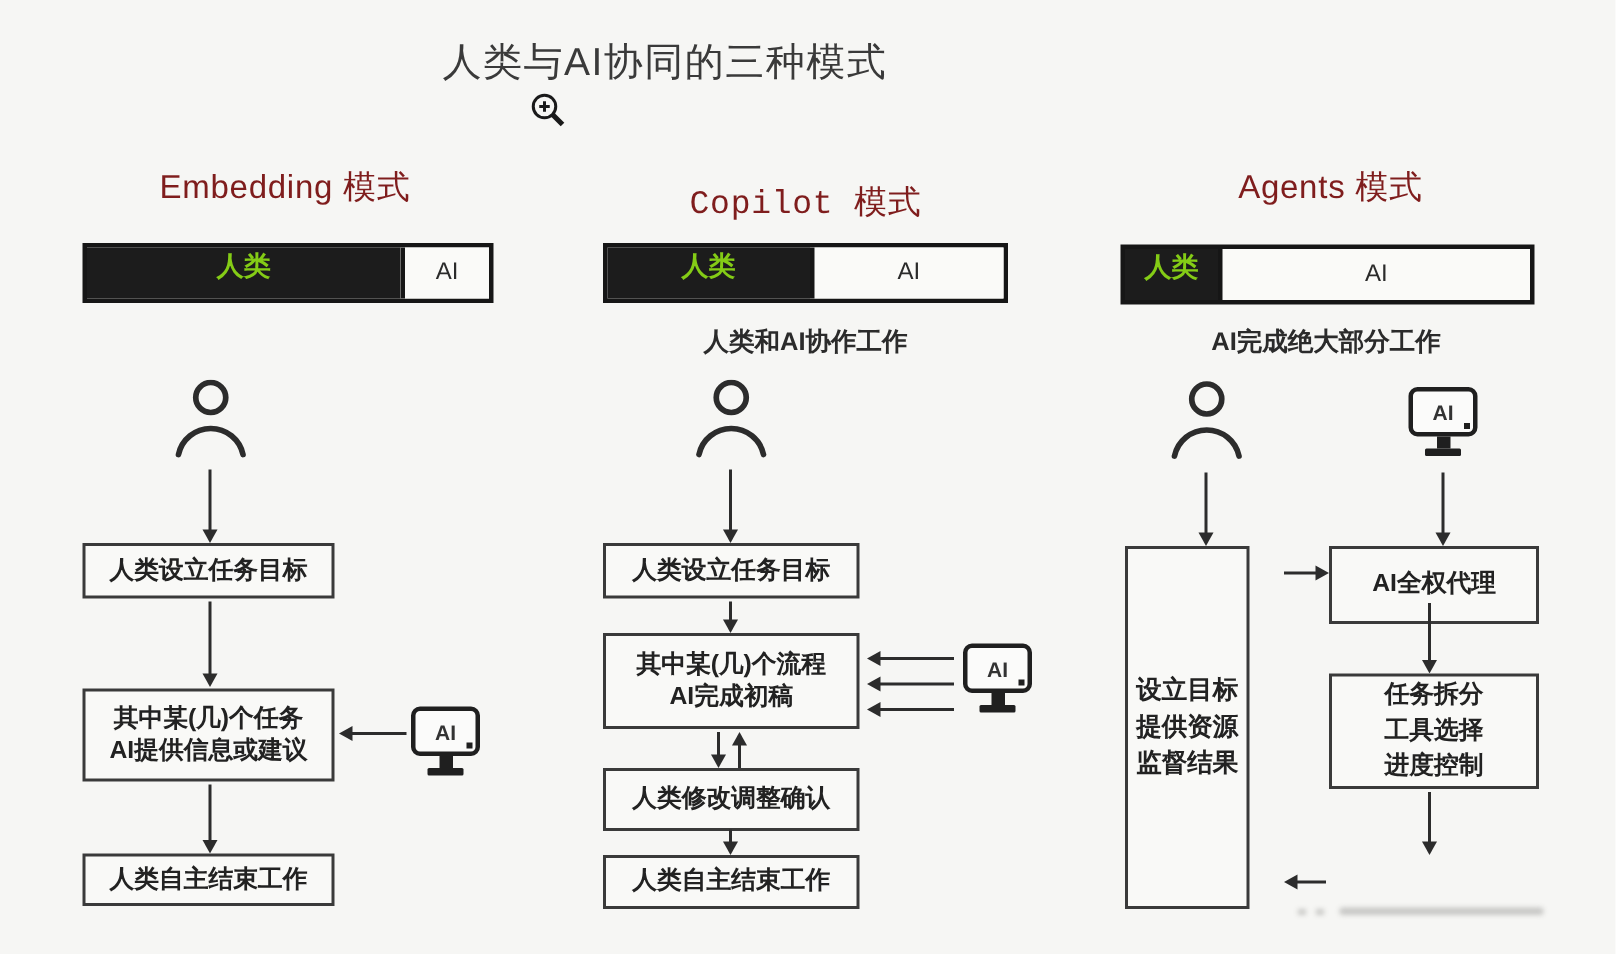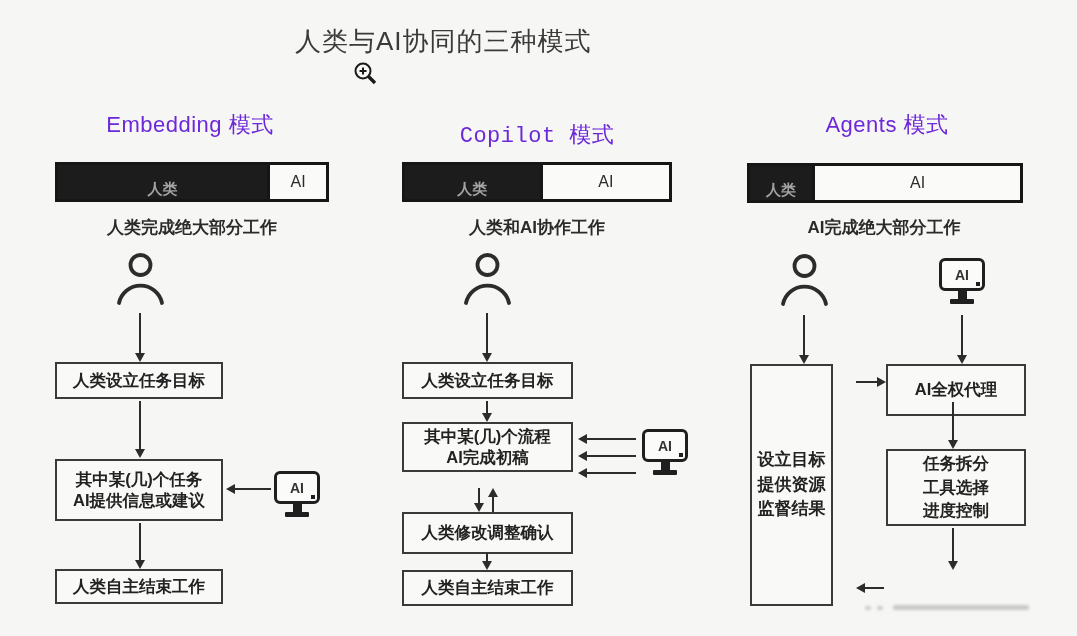--- a/index.html
+++ b/index.html
@@ -9,33 +9,33 @@
     position:relative; width:1077px; height:636px; margin:0 auto;
     background:#f6f6f4; overflow:hidden; color:#2c2c2c;
   }
   
   .main-title {
     position:absolute; font-size:26px; font-weight:500;
     color:#3a3a3a; letter-spacing:1px;
   }
   .col-title {
     position:absolute; text-align:center; font-size:22px; font-weight:500;
-    color:#6d28d9; letter-spacing:0.5px;
+    color:#7f1d1d; letter-spacing:0.5px;
   }
   .caption {
     position:absolute; text-align:center; font-size:17px; font-weight:600;
     color:#2b2b2b;
   }
   
   .bar {
     position:absolute; display:flex; border:3px solid #161616; background:#f9f9f7;
   }
   .bar-human {
-    background:#1c1c1c; color:#a3a3a3; display:flex; align-items:flex-end;
-    justify-content:center; font-size:15px; font-weight:600;
+    background:#1c1c1c; color:#84cc16; display:flex; align-items:flex-start;
+    justify-content:center; font-size:18px; font-weight:600;
   }
   .bar-ai {
     flex:1; background:#fafaf8; border-left:3px solid #161616; color:#2b2b2b;
     display:flex; align-items:center; justify-content:center;
     font-size:16px; font-weight:500;
   }
   
   .fbox {
     position:absolute; border:2.3px solid #3a3a3a; background:#f9f9f7;
     display:flex; flex-direction:column; align-items:center; justify-content:center;
@@ -104,21 +104,20 @@
 
   <div class="bar" style="left:55px; top:162px; width:274px; height:40px;">
     <div class="bar-human" style="width: 78%;">
       <span>人类</span>
     </div>
     <div class="bar-ai">
       <span>AI</span>
     </div>
   </div>
 
-  <div class="caption" style="left:68px; top:216px; width:248px;">人类完成绝大部分工作</div>
 
   <svg class="person" style="left:114px; top:253px;" width="53" height="54" viewBox="0 0 53 54">
     <circle cx="26.5" cy="12" r="10" fill="none" stroke="#2c2c2c" stroke-width="3.8"></circle>
     <path d="M5 50 A 22 22 0 0 1 48 50" fill="none" stroke="#2c2c2c" stroke-width="3.8" stroke-linecap="round"></path>
   </svg>
 
   <div class="av av-down" style="left:139px; top:313px; height:41px;"></div>
 
   <div class="fbox" style="left:55px; top:362px; width:168px; height:37px;">
     <span>人类设立任务目标</span>
@@ -167,21 +166,21 @@
   </svg>
 
   <div class="av av-down" style="left:486px; top:313px; height:41px;"></div>
 
   <div class="fbox" style="left:402px; top:362px; width:171px; height:37px;">
     <span>人类设立任务目标</span>
   </div>
 
   <div class="av av-down" style="left:486px; top:401px; height:13px;"></div>
 
-  <div class="fbox" style="left:402px; top:422px; width:171px; height:50px;">
+  <div class="fbox" style="left:402px; top:422px; width:171px; height:64px;">
     <span>其中某(几)个流程</span>
     <span>AI完成初稿</span>
   </div>
 
   <div class="monitor" style="left:641px; top:429px;">
     <div class="screen">
         <span>AI</span>
         <i class="dot"></i>
       </div>
     <div class="stand"></div>

